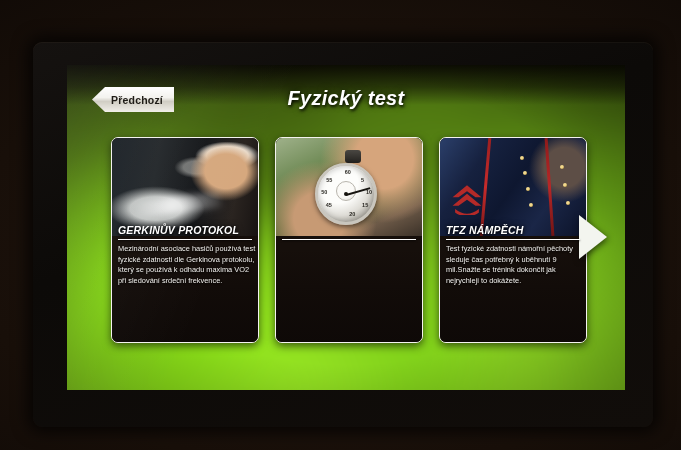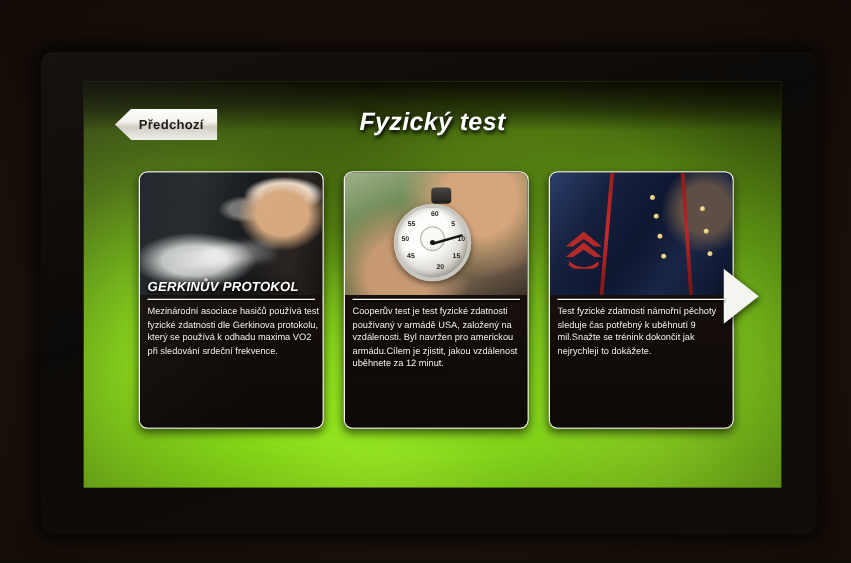--- a/index.html
+++ b/index.html
@@ -277,21 +277,20 @@
               <span class="sw-tick" style="left:13%;top:64%;">45</span>
               <span class="sw-tick" style="left:5%;top:41%;">50</span>
               <span class="sw-tick" style="left:14%;top:18%;">55</span>
               <div class="sw-hand"></div>
               <div class="sw-pin"></div>
             </div>
           </div>
         </div>
         <div class="photo-fade"></div>
         <div class="card-rule"></div>
-        <div class="card-body">Cooperův test je test fyzické zdatnosti používaný v armádě USA, založený na vzdálenosti. Byl navržen pro americkou armádu.Cílem je zjistit, jakou vzdálenost uběhnete za 12 minut.</div>
       </div>
 
       <div class="card">
         <div class="card-photo">
           <div class="photo-uniform">
             <div class="uni-piping"></div>
             <div class="uni-piping2"></div>
             <svg class="uni-chevron" viewBox="0 0 40 40">
               <polygon points="20,5 37,19 30,19 20,12 10,19 3,19" fill="#b52a28"></polygon>
               <polygon points="20,15 37,29 30,29 20,22 10,29 3,29" fill="#b52a28"></polygon>
@@ -300,20 +299,21 @@
             <div class="uni-button" style="left:55%;top:18%;"></div>
             <div class="uni-button" style="left:57%;top:34%;"></div>
             <div class="uni-button" style="left:59%;top:50%;"></div>
             <div class="uni-button" style="left:61%;top:66%;"></div>
             <div class="uni-button" style="left:82%;top:28%;"></div>
             <div class="uni-button" style="left:84%;top:46%;"></div>
             <div class="uni-button" style="left:86%;top:64%;"></div>
           </div>
         </div>
         <div class="photo-fade"></div>
+        <div class="card-title">TFZ NÁMPĚCH</div>
         <div class="card-rule"></div>
         <div class="card-body">Test fyzické zdatnosti námořní pěchoty sleduje čas potřebný k uběhnutí 9 mil.Snažte se trénink dokončit jak nejrychleji to dokážete.</div>
       </div>
 
     </div>
 
     <div id="next-arrow"></div>
     <div id="screen-glare"></div>
 
   </div>

